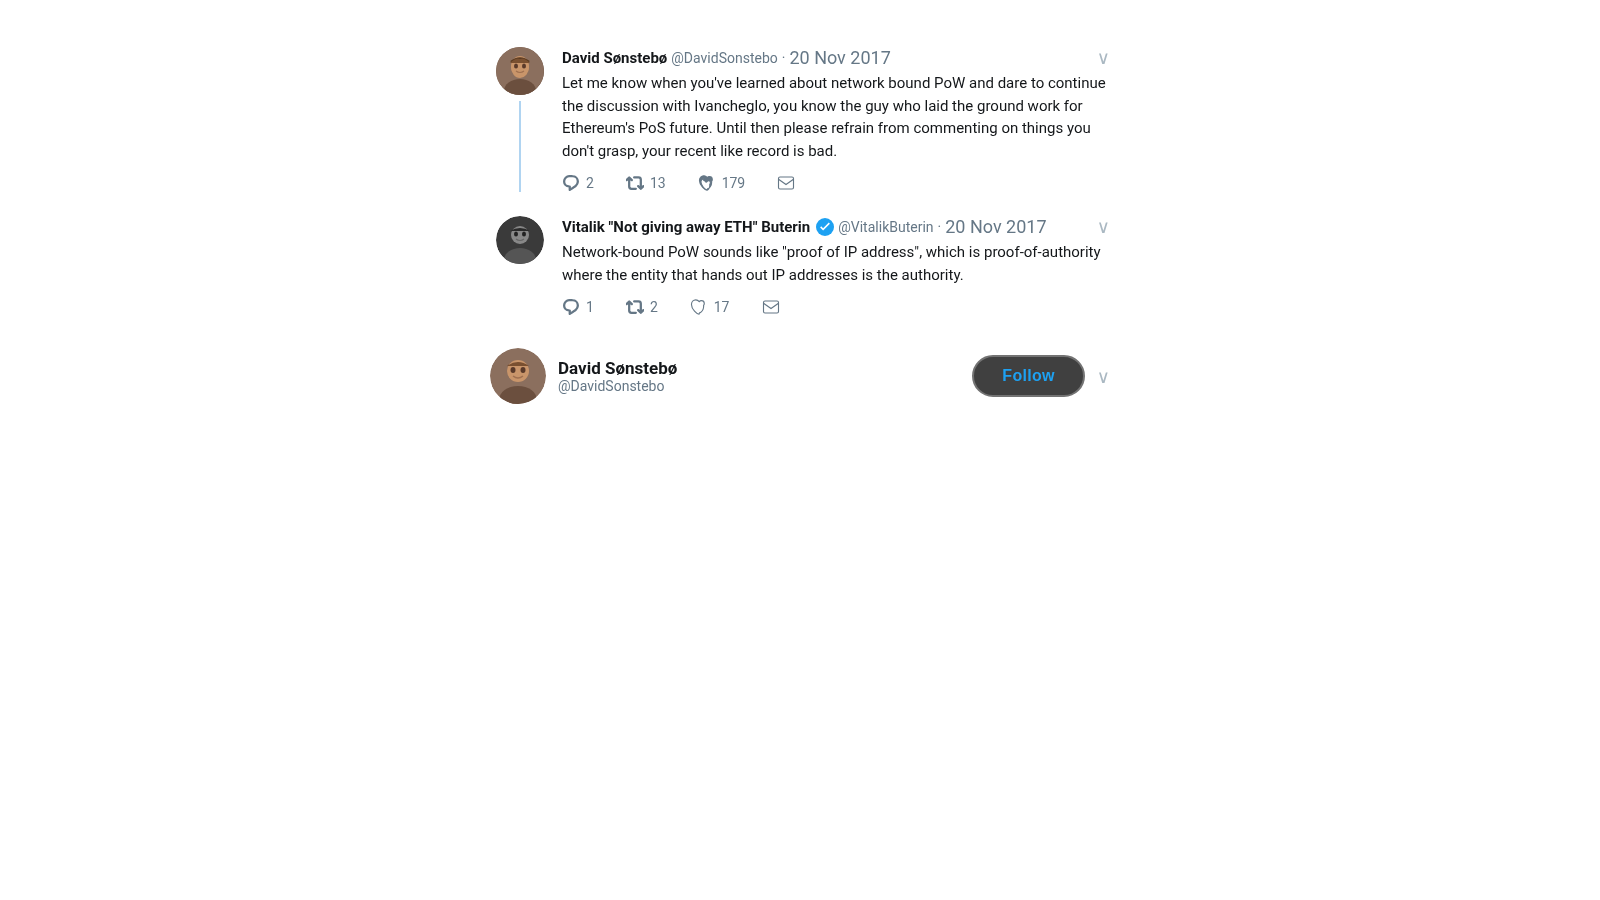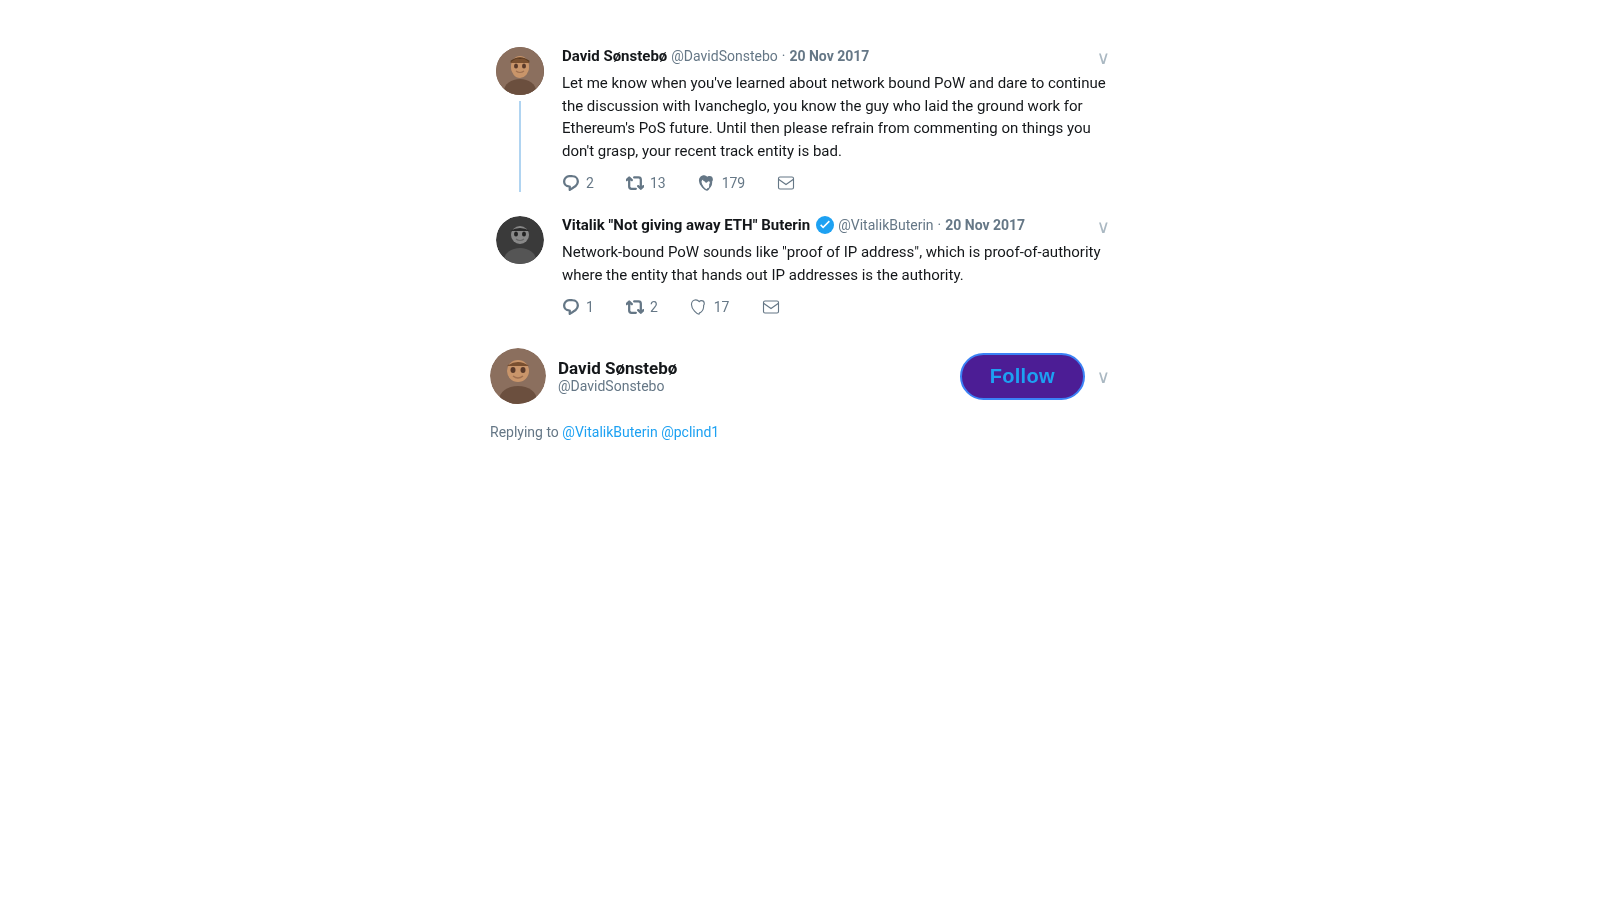--- a/index.html
+++ b/index.html
@@ -88,22 +88,21 @@
       font-size: 14px;
     }
 
     .dot-sep {
       color: #657786;
       font-size: 14px;
     }
 
     .tweet-date {
       color: #657786;
-      font-size: 14px;
-      font-weight: bold;
+      font-size: 18px;
     }
 
     .chevron-down {
       color: #aab8c2;
       font-size: 18px;
       cursor: pointer;
       margin-left: 8px;
       flex-shrink: 0;
     }
 
@@ -163,26 +162,26 @@
       font-size: 17px;
       color: #14171a;
     }
 
     .profile-card-username {
       color: #657786;
       font-size: 14px;
     }
 
     .follow-btn {
-      background: #4c1d95;
-      border: 2px solid #3b82f6;
+      background: #404040;
+      border: 2px solid #737373;
       border-radius: 9999px;
       color: #1da1f2;
       font-weight: 700;
-      font-size: 20px;
+      font-size: 16px;
       padding: 10px 28px;
       cursor: pointer;
       letter-spacing: 0.3px;
     }
 
     .replying-to {
       color: #657786;
       font-size: 14px;
       margin-top: 12px;
       padding-left: 0;
@@ -233,21 +232,21 @@
     <div class="tweet-content">
       <div class="tweet-header">
         <div class="tweet-meta">
           <span class="display-name">David Sønstebø</span>
           <span class="username">@DavidSonstebo</span>
           <span class="dot-sep">·</span>
           <span class="tweet-date">20 Nov 2017</span>
         </div>
         <span class="chevron-down">∨</span>
       </div>
-      <div class="tweet-text">Let me know when you've learned about network bound PoW and dare to continue the discussion with Ivancheglo, you know the guy who laid the ground work for Ethereum's PoS future. Until then please refrain from commenting on things you don't grasp, your recent track entity is bad.</div>
+      <div class="tweet-text">Let me know when you've learned about network bound PoW and dare to continue the discussion with Ivancheglo, you know the guy who laid the ground work for Ethereum's PoS future. Until then please refrain from commenting on things you don't grasp, your recent like record is bad.</div>
       <div class="tweet-actions">
         <div class="action-item">
           <svg class="action-svg" viewBox="0 0 24 24">
             <path d="M14.046 2.242l-4.148-.01h-.002c-4.374 0-7.8 3.427-7.8 7.802 0 4.098 3.186 7.206 7.465 7.37v3.828c0 .108.044.286.12.403.142.225.384.347.632.347.138 0 .277-.038.402-.118.264-.168 6.473-4.14 8.088-5.506 1.902-1.61 3.04-3.97 3.043-6.312v-.017c-.006-4.367-3.43-7.787-7.8-7.788zm3.787 12.972c-1.134.96-4.862 3.405-6.772 4.643V16.67c0-.414-.335-.75-.75-.75h-.396c-3.66 0-6.318-2.476-6.318-5.886 0-3.534 2.768-6.302 6.3-6.302l4.147.01h.002c3.532 0 6.3 2.766 6.302 6.296-.003 1.91-.942 3.844-2.515 5.176z" fill="#657786"></path>
           </svg>
           <span>2</span>
         </div>
         <div class="action-item">
           <svg class="action-svg" viewBox="0 0 24 24">
             <path d="M23.77 15.67c-.292-.293-.767-.293-1.06 0l-2.22 2.22V7.65c0-2.068-1.683-3.75-3.75-3.75h-5.85c-.414 0-.75.336-.75.75s.336.75.75.75h5.85c1.24 0 2.25 1.01 2.25 2.25v10.24l-2.22-2.22c-.293-.293-.768-.293-1.06 0s-.294.768 0 1.06l3.5 3.5c.145.147.337.22.53.22s.383-.072.53-.22l3.5-3.5c.294-.292.294-.767 0-1.06zm-10.66 3.28H7.26c-1.24 0-2.25-1.01-2.25-2.25V6.46l2.22 2.22c.148.147.34.22.532.22s.384-.073.53-.22c.293-.293.293-.768 0-1.06l-3.5-3.5c-.293-.294-.768-.294-1.06 0l-3.5 3.5c-.294.292-.294.767 0 1.06s.767.293 1.06 0l2.22-2.22V16.7c0 2.068 1.683 3.75 3.75 3.75h5.85c.414 0 .75-.336.75-.75s-.337-.75-.75-.75z" fill="#657786"></path>
@@ -345,19 +344,14 @@
       </svg>
     </div>
     <div class="profile-card-info">
       <div class="profile-card-name">David Sønstebø</div>
       <div class="profile-card-username">@DavidSonstebo</div>
     </div>
     <button class="follow-btn">Follow</button>
     <span class="chevron-down" style="margin-left:12px;">∨</span>
   </div>
 
-  <div class="replying-to">
-    <span>Replying to</span>
-    <a href="#"> @VitalikButerin</a>
-    <a href="#"> @pclind1</a>
-  </div>
 
 </div>
 
 </body></html>

